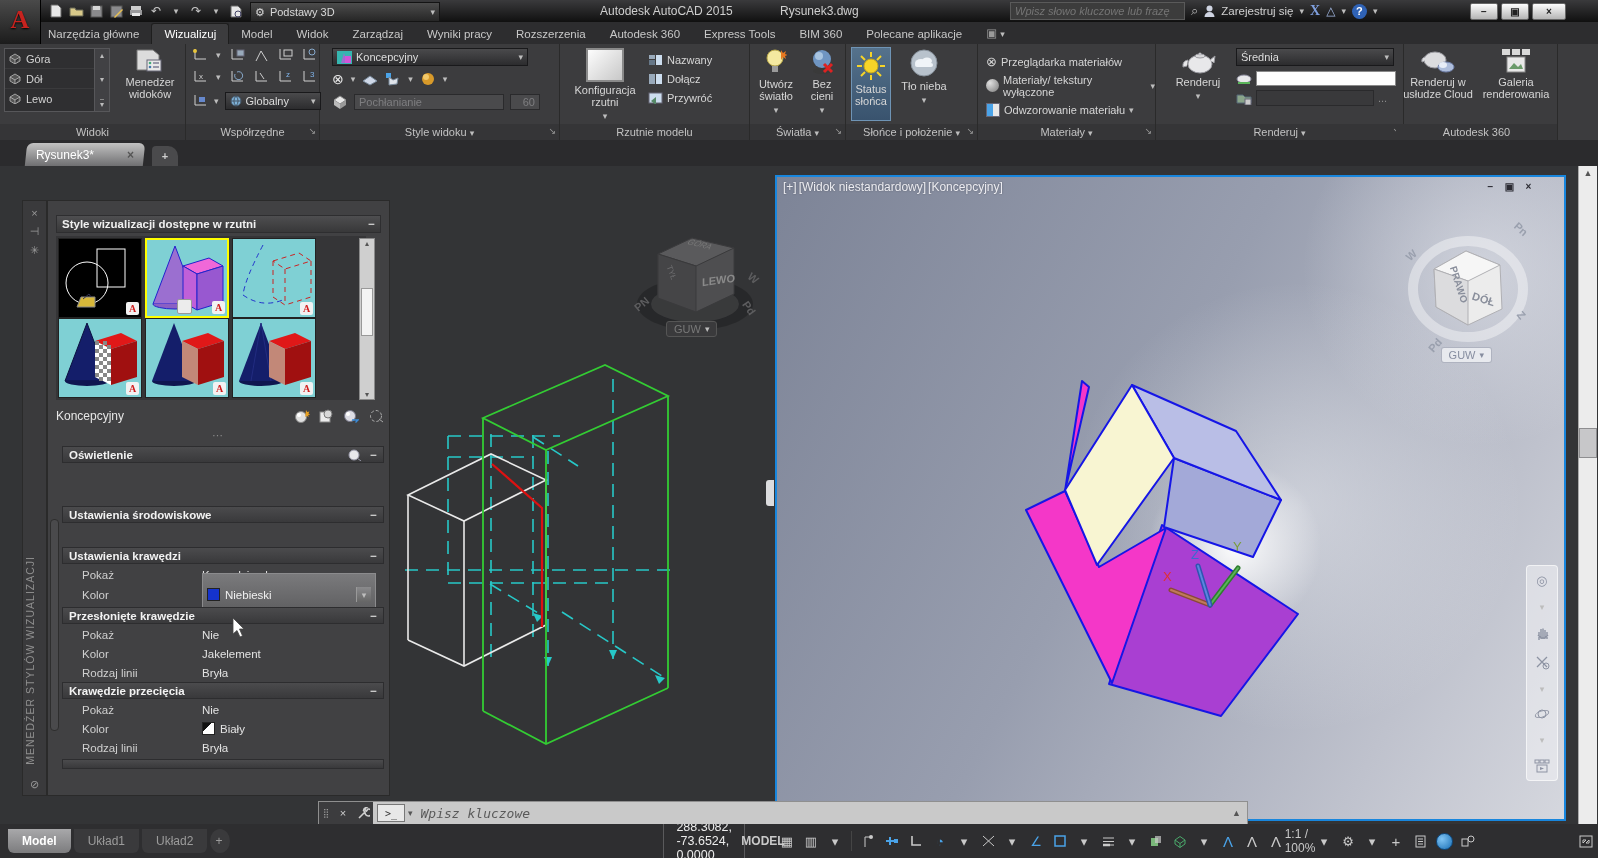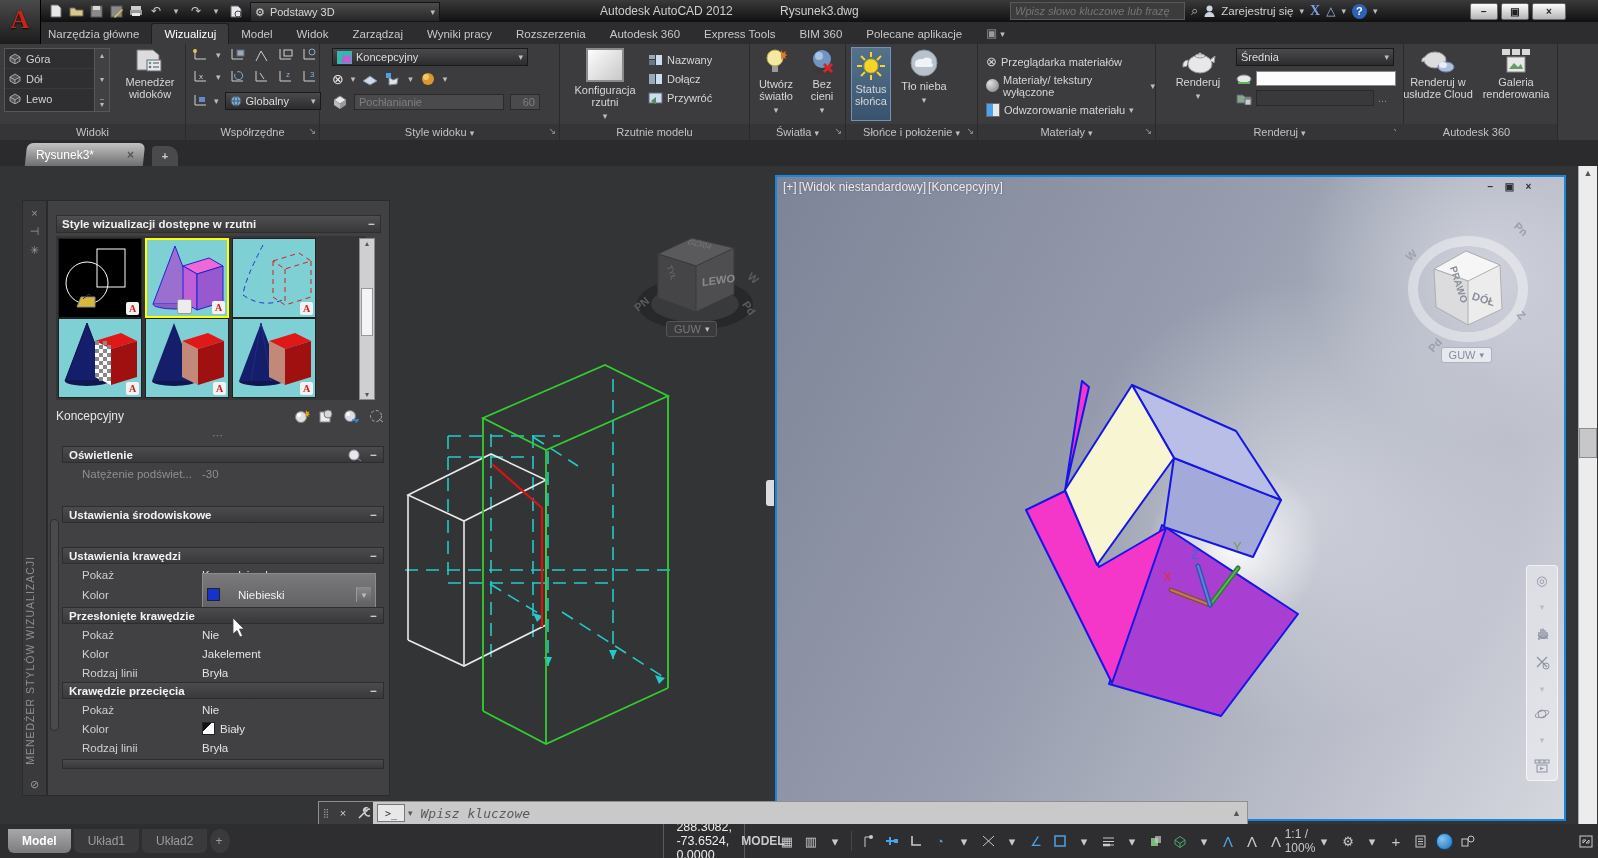--- a/index.html
+++ b/index.html
@@ -68,21 +68,21 @@
   .tile{position:absolute;width:84px;height:80px;box-sizing:border-box;border:1px solid #222}
   .tsel{border:2px solid #ffff00}
   .badgeA{position:absolute;right:2px;bottom:2px;width:13px;height:13px;background:#f2f2f2;border-radius:2px;color:#cf1a1a;font-weight:bold;font-size:10px;text-align:center;line-height:13px;font-family:"Liberation Serif",serif}
   .badgeW{position:absolute;left:30px;bottom:2px;width:13px;height:13px;background:#ececec;border-radius:2px;border:1px solid #999}
   #tscroll{position:absolute;right:14px;top:37px;width:14px;height:160px;background:#cfcfcf;border:1px solid #8a8a8a;display:flex;flex-direction:column;align-items:center;color:#555;font-size:8px}
   #stylerow{position:absolute;left:8px;top:204px;width:328px;height:22px;display:flex;align-items:center;justify-content:space-between;color:#e6e6e6;font-size:12px}
   .prow{position:absolute;left:22px;width:306px;height:19px;display:flex;align-items:center;font-size:11.5px}
   .pl{width:132px;padding-left:12px;color:#cfcfcf;box-sizing:border-box}
   .pv{flex:1;color:#e2e2e2;display:flex;align-items:center;gap:5px}
   .sw{width:11px;height:11px;display:inline-block;border:1px solid #222}
-  .pcombo{flex:1;height:17px;background:linear-gradient(#7a7a7c,#5c5c5e);border:1px solid #8b8b8d;display:flex;align-items:center;gap:18px;padding:12px 4px;color:#f0f0f0}
+  .pcombo{flex:1;height:17px;background:linear-gradient(#7a7a7c,#5c5c5e);border:1px solid #8b8b8d;display:flex;align-items:center;gap:5px;padding:12px 4px;color:#f0f0f0}
   .psec{position:absolute;left:14px;width:322px;height:17px;background:linear-gradient(#4b4b4d,#39393b);border:1px solid #2d2d2f;color:#f2f2f2;font-weight:bold;font-size:11.5px;display:flex;align-items:center;justify-content:space-between;padding:0 6px;box-sizing:border-box}
   #pscroll{position:absolute;left:2px;top:318px;width:7px;height:210px;background:#4a4a4c;border-radius:4px;border:1px solid #2e2e2e}
   
   #cmdline{position:absolute;left:318px;top:635px;width:928px;height:22px;background:#c9c9c9;border:1px solid #8f8f8f;display:flex;align-items:center;z-index:40}
   #cmdgrip{width:14px;height:22px;background:#3c3c3e;color:#9a9a9a;font-size:9px;display:flex;align-items:center;justify-content:center}
   .cmdbtn{width:20px;height:22px;background:#3c3c3e;color:#cfcfcf;display:flex;align-items:center;justify-content:center;font-size:11px}
   #cmdprompt{width:26px;height:16px;background:#e8e8e8;border:1px solid #777;margin-left:4px;display:flex;align-items:center;justify-content:center;gap:2px;color:#333;font-size:10px;font-family:"DejaVu Sans Mono",monospace}
   #cmdtext{margin-left:8px;color:#5a5a5a;font-style:italic;font-family:"DejaVu Sans Mono",monospace;font-size:13px}
   
   #vscroll{position:absolute;left:1578px;top:0;width:18px;height:658px;background:#ececec;border-left:1px solid #aaa}
@@ -140,21 +140,21 @@
           <path d="M1 1h7l3 3v8H1z" fill="#e8e8e8" stroke="#666"></path>
           <circle cx="8" cy="9" r="3" fill="none" stroke="#446"></circle>
         </svg>
       </span>
   </div>
   <div id="wscombo" class="abs">
     <span style="color:#d8d8d8">⚙</span>
     <span style="flex:1">Podstawy 3D</span>
     <span class="caret">▾</span>
   </div>
-  <span class="abs nw" id="apptitle">Autodesk AutoCAD 2012</span>
+  <span class="abs nw" id="apptitle">Autodesk AutoCAD 2015</span>
   <span class="abs nw" id="doctitle">Rysunek3.dwg</span>
   <div id="infocenter" class="abs">
     <input id="searchbox" placeholder="Wpisz słowo kluczowe lub frazę" style="">
     <span style="color:#bbb;font-size:13px">⌕</span>
     <span>
         <svg width="11" height="12">
           <circle cx="5.5" cy="3.5" r="3" fill="#cfd4e2"></circle>
           <path d="M0.5 12 a5 5 0 0 1 10 0z" fill="#cfd4e2"></path>
         </svg>
       </span>
@@ -858,24 +858,20 @@
         <span style="display:flex;gap:8px;align-items:center;font-weight:normal">
           <span>
               <svg width="14" height="12">
                 <circle cx="6" cy="6" r="5" fill="#e8e8ec" stroke="#99a"></circle>
                 <path d="M9 9 l4 3" stroke="#99a"></path>
               </svg>
             </span>
           <span class="pmin">−</span>
         </span>
       </div>
-      <div class="prow" style="top:263px">
-        <span class="pl" style="color:#8f8f8f">Natężenie  podświet...</span>
-        <span class="pv" style="color:#8f8f8f">-30</span>
-      </div>
 
       <div class="psec" style="top:305px">
         <span>Ustawienia środowiskowe</span>
           <span class="pmin">−</span>
       </div>
 
       <div class="psec" style="top:346px">
         <span>Ustawienia krawędzi</span>
           <span class="pmin">−</span>
       </div>

